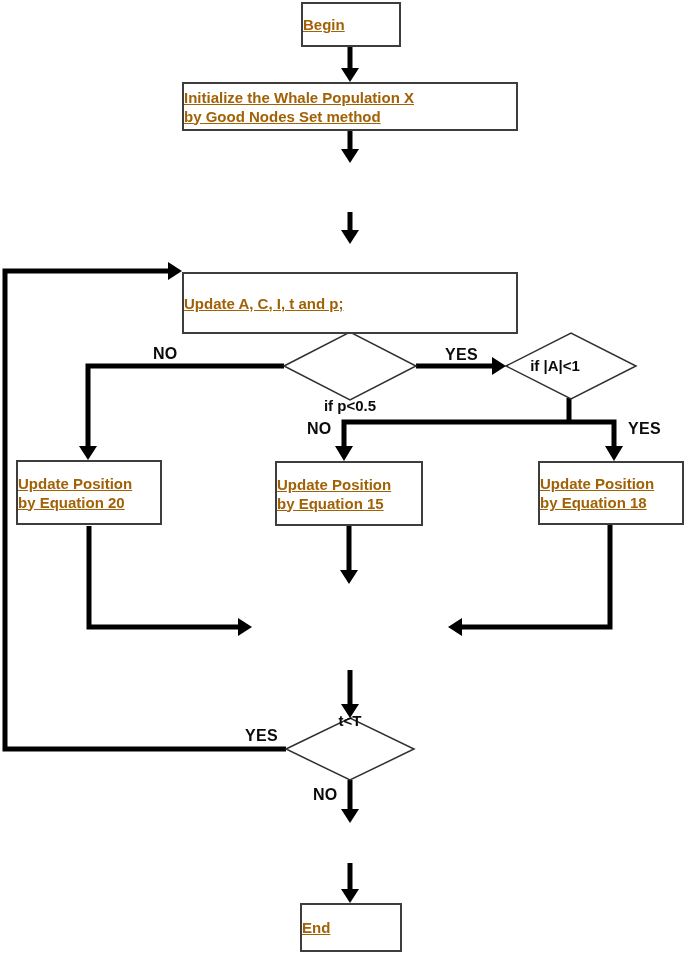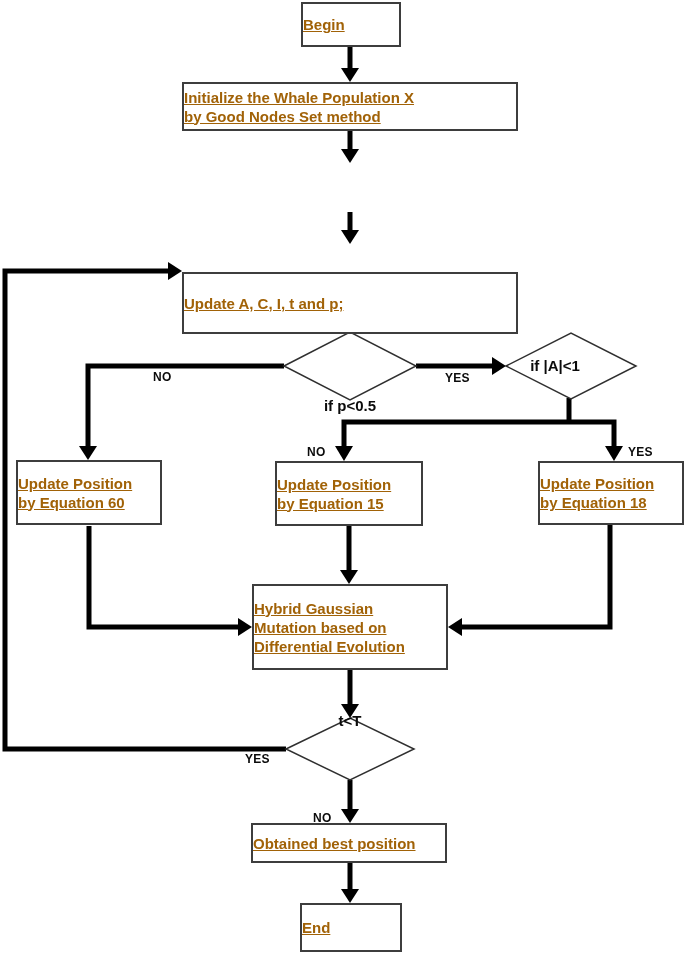--- a/index.html
+++ b/index.html
@@ -41,25 +41,24 @@
     position: absolute;
     text-align: center;
     font-weight: bold;
     font-size: 15px;
     color: #0b0b0b;
     z-index: 1;
   }
   .edge-label {
     position: absolute;
     font-weight: bold;
-    font-size: 12px;
+    font-size: 16px;
     letter-spacing: 0.3px;
     color: #0b0b0b;
     z-index: 1;
-    margin-top: 25px;
   }
 </style>
 </head>
 <body>
 
 <div id="canvas">
 
   <svg id="connectors" viewBox="0 0 685 954" xmlns="http://www.w3.org/2000/svg">
 
     <polyline class="edge" points="350,47 350,70"></polyline>
@@ -120,42 +119,34 @@
     <span>by Good Nodes Set method</span>
   </div>
 
 
   <div class="node" style="left:182px; top:244px; width:336px; height:62px;margin-top:28px;">
     <span>Update A, C, I, t and p;</span>
   </div>
 
   <div class="node" style="left:16px; top:460px; width:146px; height:65px;">
     <span>Update Position</span>
-    <span>by Equation 60</span>
+    <span>by Equation 20</span>
   </div>
 
   <div class="node" style="left:275px; top:461px; width:148px; height:65px;">
     <span>Update Position</span>
     <span>by Equation 15</span>
   </div>
 
   <div class="node" style="left:538px; top:461px; width:146px; height:64px;">
     <span>Update Position</span>
     <span>by Equation 18</span>
   </div>
 
-  <div class="node" style="left:252px; top:584px; width:196px; height:86px;">
-    <span>Hybrid Gaussian</span>
-    <span>Mutation based on</span>
-    <span>Differential Evolution</span>
-  </div>
 
-  <div class="node" style="left:251px; top:823px; width:196px; height:40px;">
-    <span>Obtained best position</span>
-  </div>
 
   <div class="node" style="left:300px; top:903px; width:102px; height:49px;">
     <span>End</span>
   </div>
 
   <div class="diamond-label" style="left:284px; top:357px; width:132px;margin-top:40px;">if p&lt;0.5</div>
   <div class="diamond-label" style="left:490px; top:357px; width:130px;">if |A|&lt;1</div>
   <div class="diamond-label" style="left:286px; top:712px; width:128px;">t&lt;T</div>
 
   <div class="edge-label" style="left:153px; top:345px;">NO</div>

